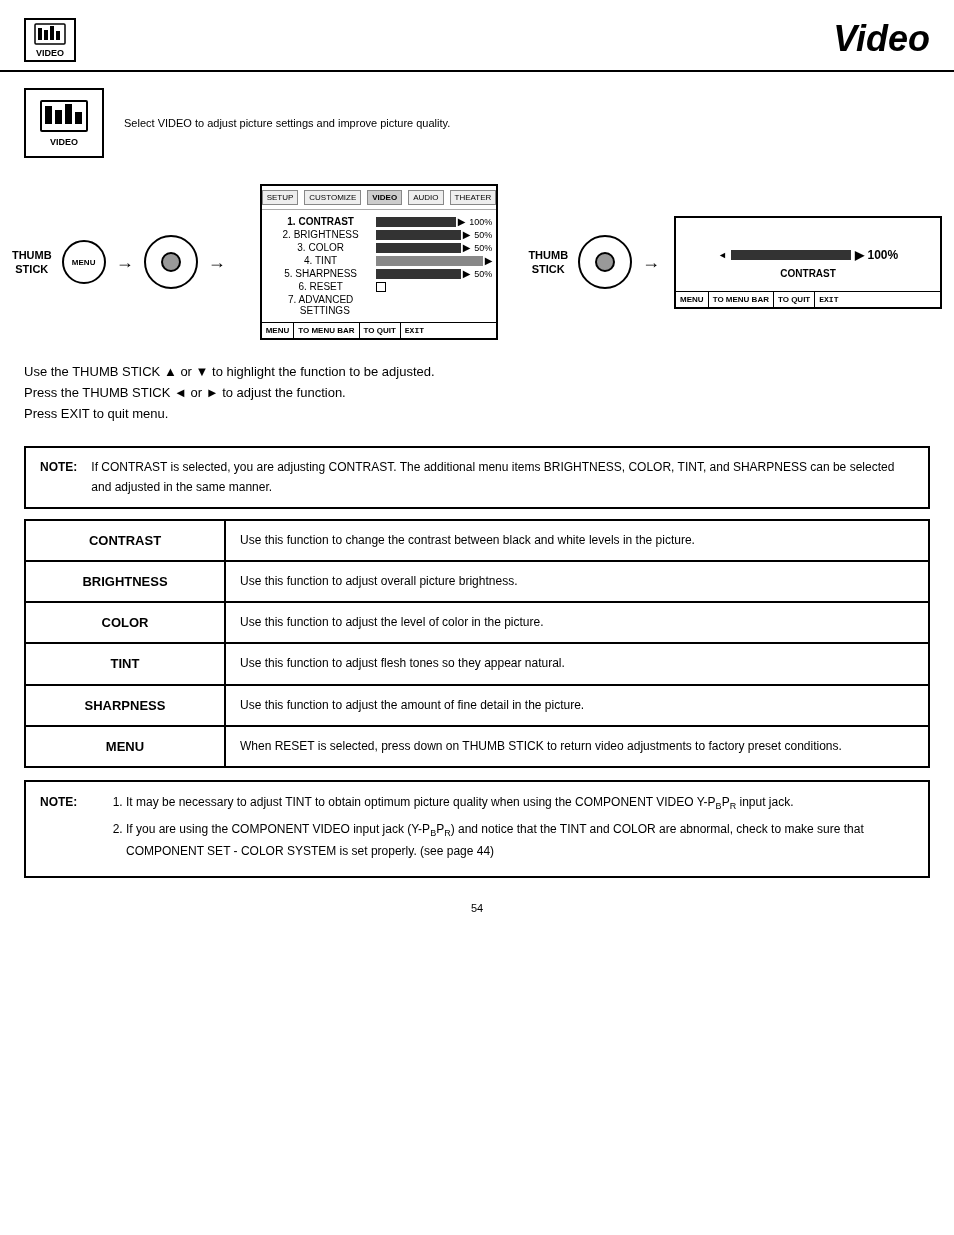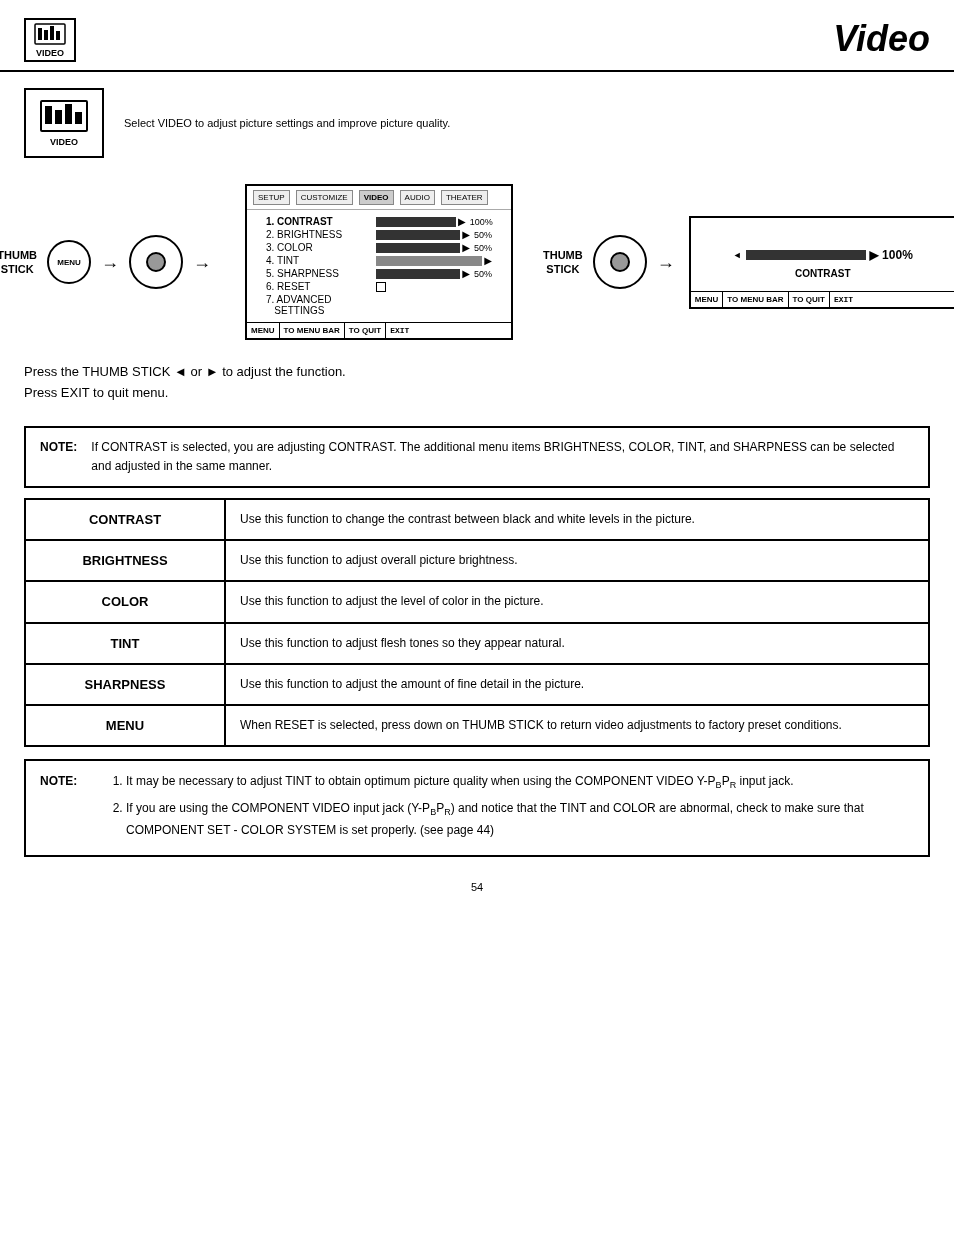--- a/index.html
+++ b/index.html
@@ -117,33 +117,33 @@
 
     
     .menu-box {
       border: 2px solid #000;
       width: 268px;
       font-size: 11px;
     }
     .menu-box-header {
       display: flex;
       gap: 6px;
-      padding: 4px 6px;
+      padding: 4px 0;
       border-bottom: 1px solid #aaa;
       align-items: center;
     }
     .menu-tab {
       font-size: 8px;
       text-align: center;
       border: 1px solid #888;
       padding: 2px 4px;
       background: #eee;
     }
     .menu-tab.active { background: #ccc; font-weight: bold; }
-    .menu-items { padding: 4px 19px; }
+    .menu-items { padding: 4px 4px; text-align: center; }
     .menu-item-row {
       display: flex;
       align-items: center;
       margin: 2px 0;
       font-size: 10px;
     }
     .menu-item-name { width: 110px; flex-shrink: 0; }
     .menu-item-name.selected { font-weight: bold; }
     .menu-bar-container { display: flex; align-items: center; gap: 2px; flex: 1; }
     .menu-bar-bg {
@@ -426,20 +426,21 @@
         <span class="menu-footer-item">TO MENU BAR</span>
         <span class="menu-footer-item">TO QUIT</span>
         <span class="menu-footer-item">EXIT</span>
       </div>
     </div>
   </div>
 
 </div>
 
 <div class="instructions">
+  <div>Use the THUMB STICK ▲ or ▼ to highlight the function to be adjusted.</div>
   <div>Press the THUMB STICK ◄ or ► to adjust the function.</div>
   <div>Press EXIT to quit menu.</div>
 </div>
 
 <div class="note-box">
   <span class="note-label">NOTE:</span>
   <span>If CONTRAST is selected, you are adjusting CONTRAST.  The additional menu items BRIGHTNESS, COLOR, TINT, and SHARPNESS can be selected and adjusted in the same manner.</span>
 </div>
 
 <div class="function-table">

